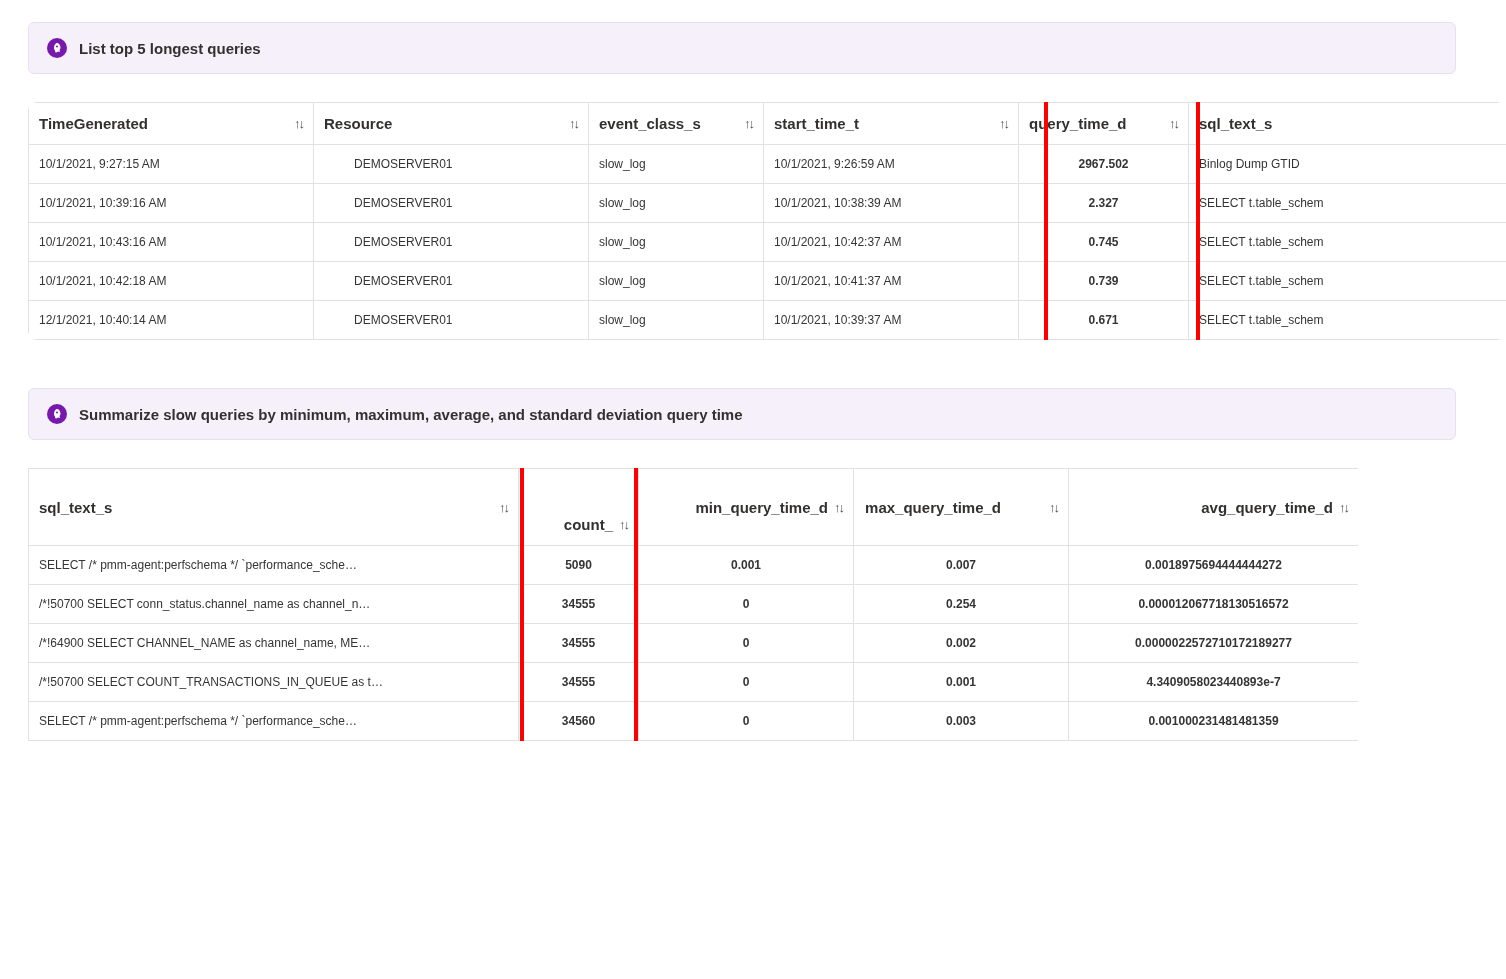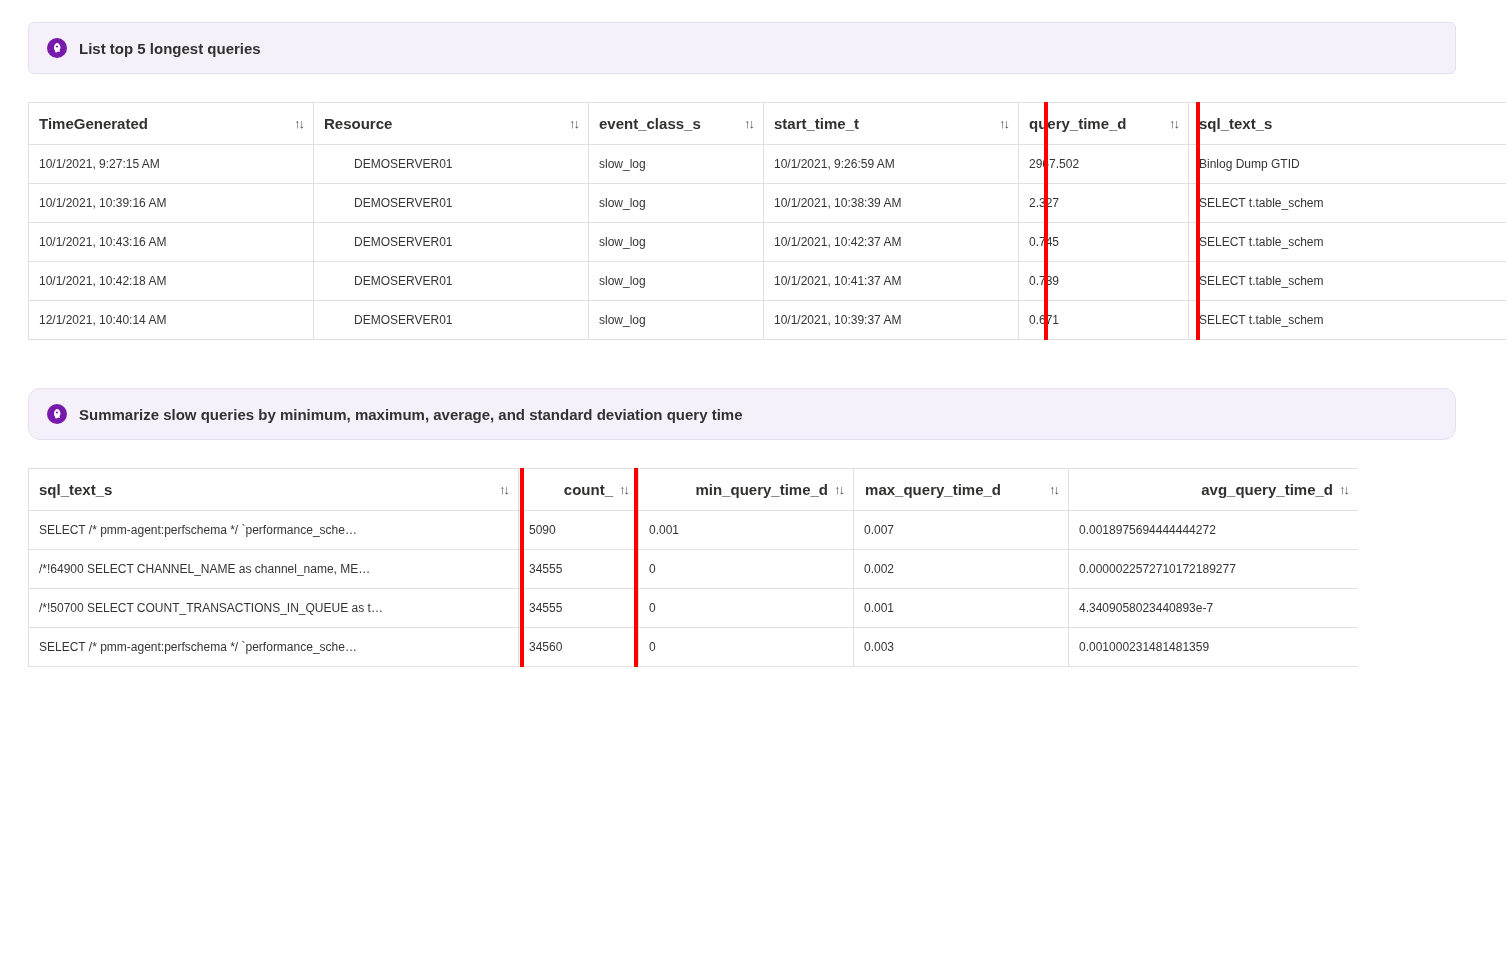--- a/index.html
+++ b/index.html
@@ -69,21 +69,21 @@
     gap: 6px;
   }
   th {
     font-weight: 700;
     font-size: 15px;
   }
   td {
     font-size: 12px;
     color: #353535;
   }
-  .num { text-align: left; }
+  .num { text-align: center; font-weight: bold; }
   .sort-arrows {
     font-size: 13px;
     color: #4b4b4b;
     letter-spacing: -2px;
     user-select: none;
   }
   
   .red-box {
     position: absolute;
     border: 4px solid #ff0000;
@@ -103,21 +103,21 @@
 
   <div class="section-header">
     <span class="icon-circle">
       <svg viewBox="0 0 24 24">
           <path d="M12 2c3 0 7 4 7 9 0 2-1 4-2 5l1 4-4-1c-1 1-3 2-5 2l-1-4c-1-1-2-3-2-5 0-5 3-10 6-10zm0 5a2 2 0 100 4 2 2 0 000-4z"></path>
         </svg>
     </span>
     <span>List top 5 longest queries</span>
   </div>
 
-  <div class="table-wrap clip-right" style="position:relative;">
+  <div class="table-wrap clip-right" style="position:relative;border-radius:9px;">
     <table style="width:1516px;">
       <colgroup>
         <col style="width:285px">
         <col style="width:275px">
         <col style="width:175px">
         <col style="width:255px">
         <col style="width:170px">
         <col style="width:356px">
       </colgroup>
       <thead>
@@ -199,21 +199,21 @@
             <td>10/1/2021, 10:39:37 AM</td>
             <td class="num">0.671</td>
             <td>SELECT t.table_schem</td>
           </tr>
         </tbody>
     </table>
 
     <div class="red-box" style="left:1016px; top:-14px; width:156px; height:296px;"></div>
   </div>
 
-  <div class="section-header" style="margin-top:48px;border-radius:12px;">
+  <div class="section-header" style="margin-top:48px;">
     <span class="icon-circle">
       <svg viewBox="0 0 24 24">
           <path d="M12 2c3 0 7 4 7 9 0 2-1 4-2 5l1 4-4-1c-1 1-3 2-5 2l-1-4c-1-1-2-3-2-5 0-5 3-10 6-10zm0 5a2 2 0 100 4 2 2 0 000-4z"></path>
         </svg>
     </span>
     <span>Summarize slow queries by minimum, maximum, average, and standard deviation query time</span>
   </div>
 
   <div class="table-wrap" style="position:relative; width:1330px;">
     <table style="width:1330px;">
@@ -226,21 +226,21 @@
       </colgroup>
       <thead>
         <tr>
           <th>
               <div class="th-inner">
                 <span>sql_text_s</span>
                 <span class="sort-arrows">↑↓</span>
               </div>
             </th>
           <th>
-              <div class="th-inner" style="justify-content:flex-end;">
+              <div class="th-inner" style="justify-content:flex-end;margin-top:35px;">
                 <span>count_</span>
                 <span class="sort-arrows">↑↓</span>
               </div>
             </th>
           <th>
               <div class="th-inner" style="justify-content:flex-end;">
                 <span>min_query_time_d</span>
                 <span class="sort-arrows">↑↓</span>
               </div>
             </th>
@@ -260,20 +260,27 @@
       </thead>
       <tbody id="t2-body">
           <tr>
             <td>SELECT /* pmm-agent:perfschema */ `performance_sche…</td>
             <td class="num">5090</td>
             <td class="num">0.001</td>
             <td class="num">0.007</td>
             <td class="num">0.0018975694444444272</td>
           </tr>
           <tr>
+            <td>/*!50700 SELECT conn_status.channel_name as channel_n…</td>
+            <td class="num">34555</td>
+            <td class="num">0</td>
+            <td class="num">0.254</td>
+            <td class="num">0.000012067718130516572</td>
+          </tr>
+          <tr>
             <td>/*!64900 SELECT CHANNEL_NAME as channel_name, ME…</td>
             <td class="num">34555</td>
             <td class="num">0</td>
             <td class="num">0.002</td>
             <td class="num">0.0000022572710172189277</td>
           </tr>
           <tr>
             <td>/*!50700 SELECT COUNT_TRANSACTIONS_IN_QUEUE as t…</td>
             <td class="num">34555</td>
             <td class="num">0</td>

